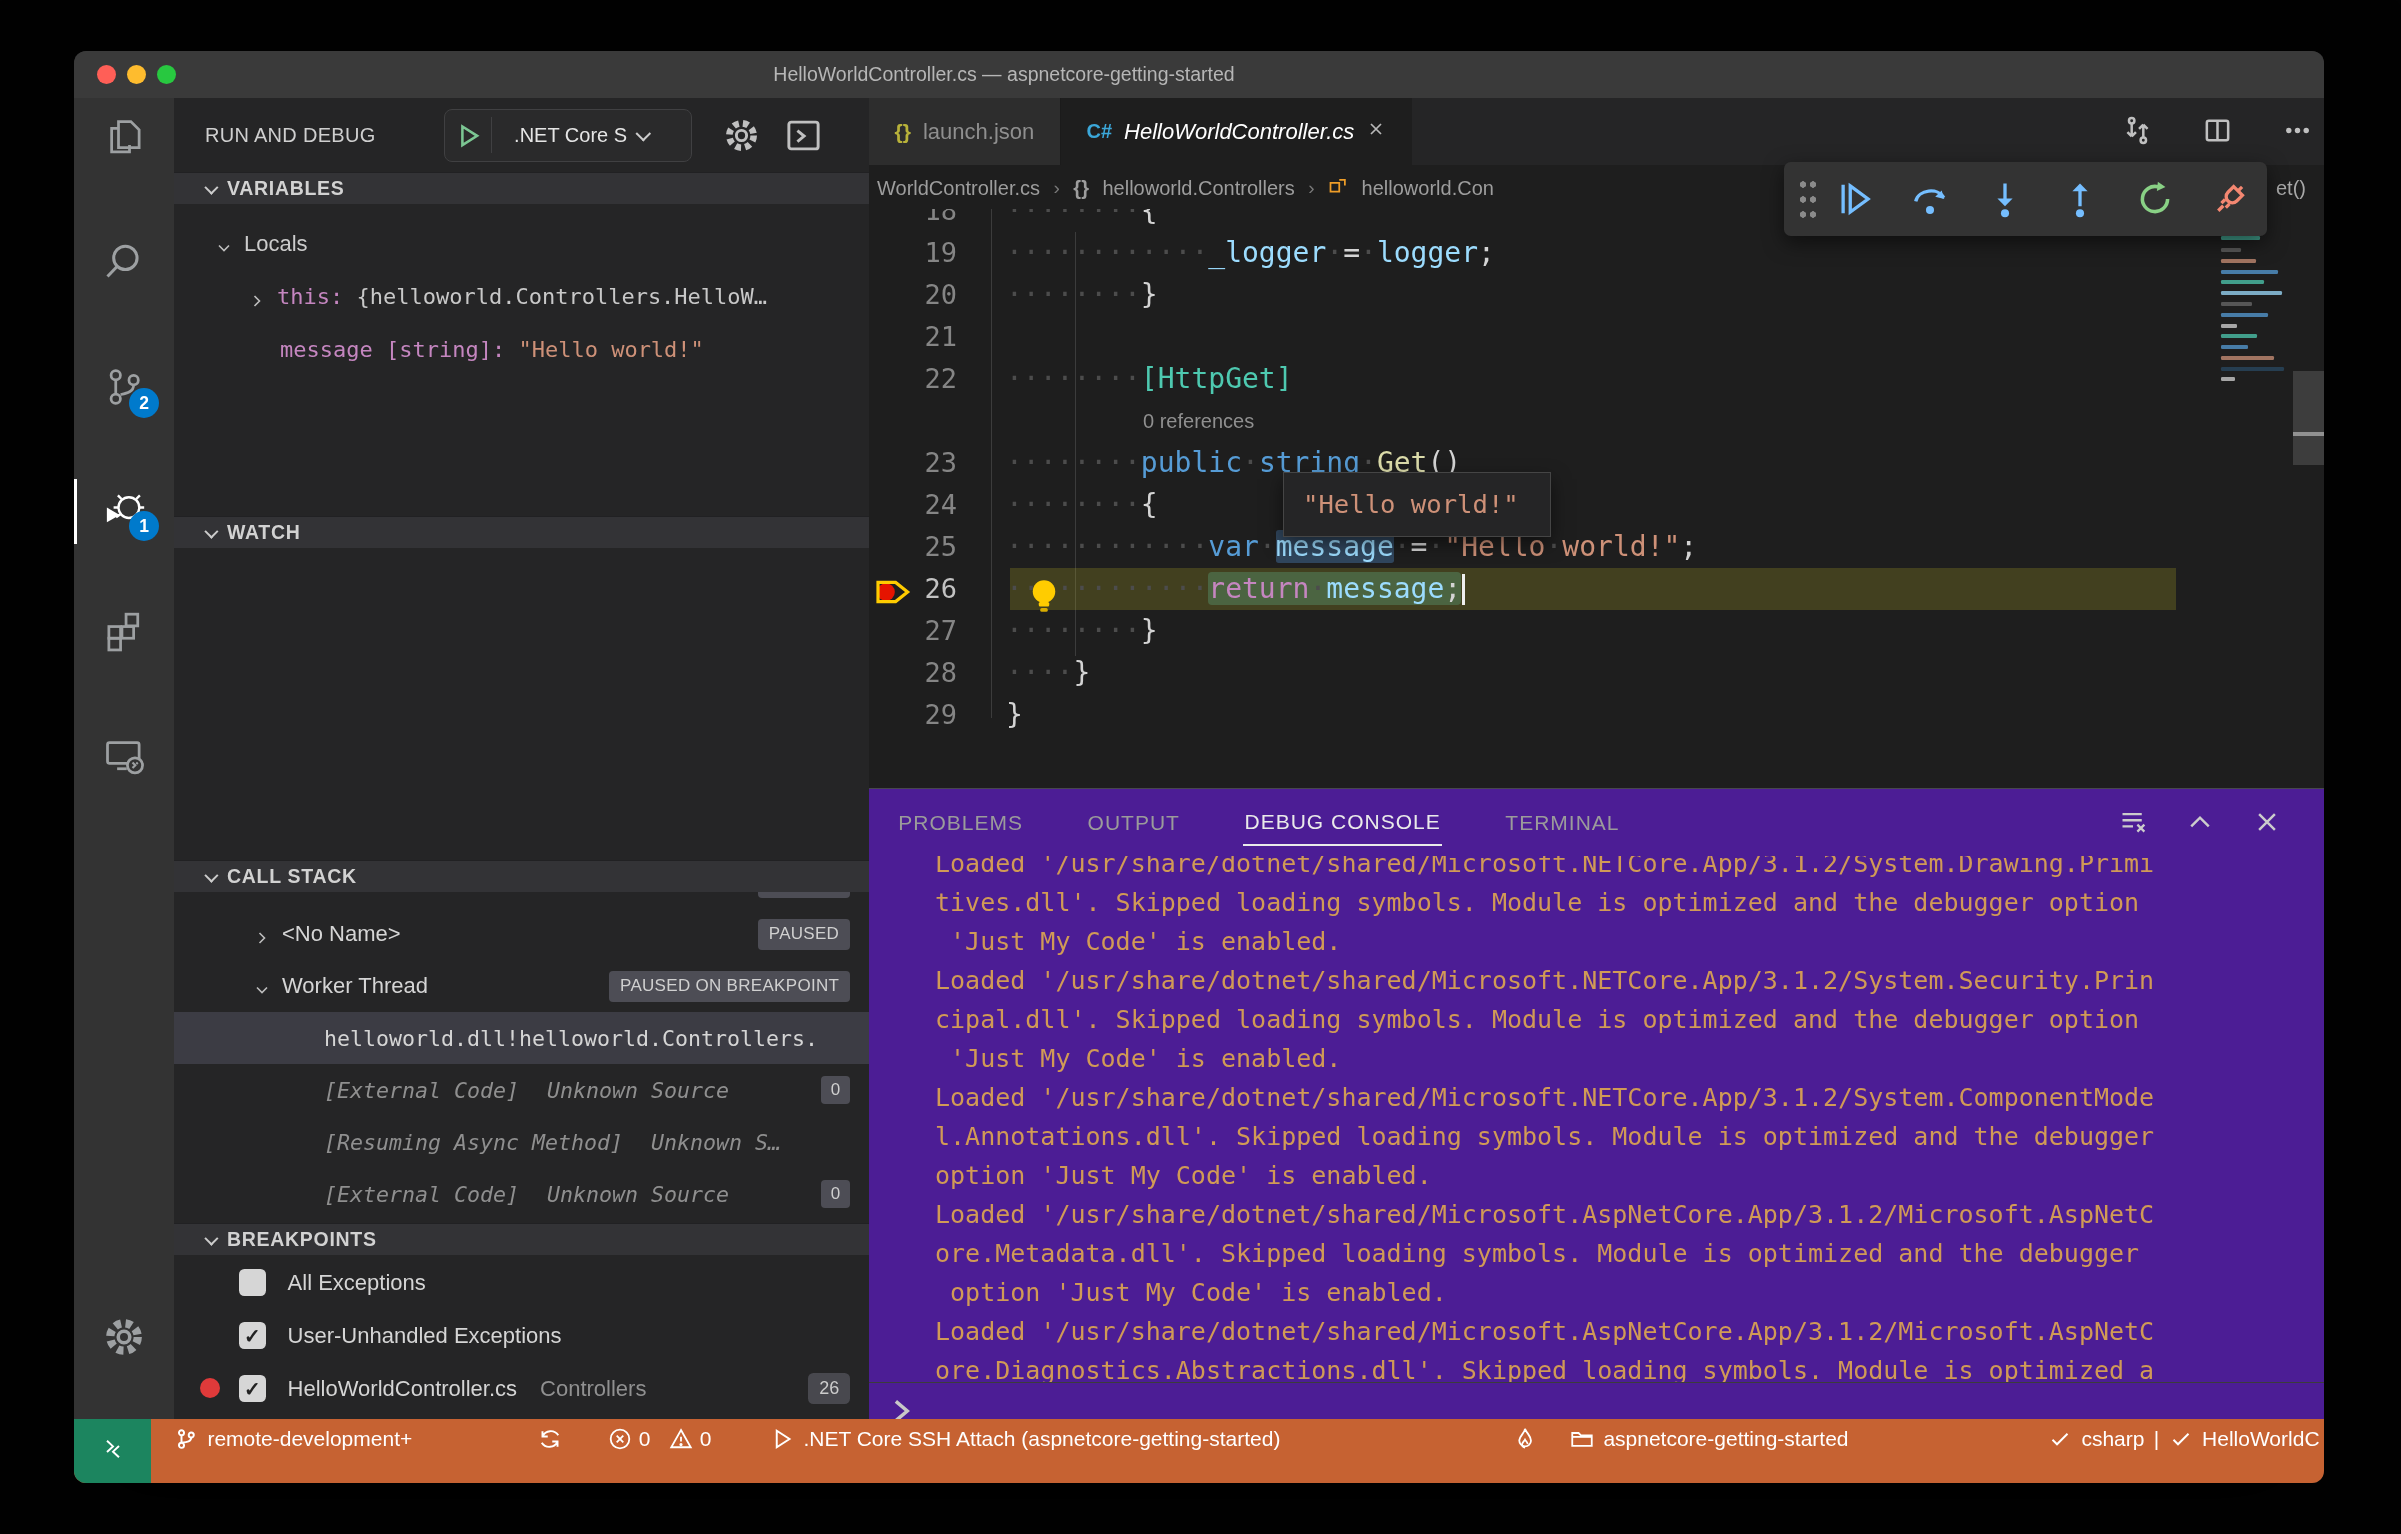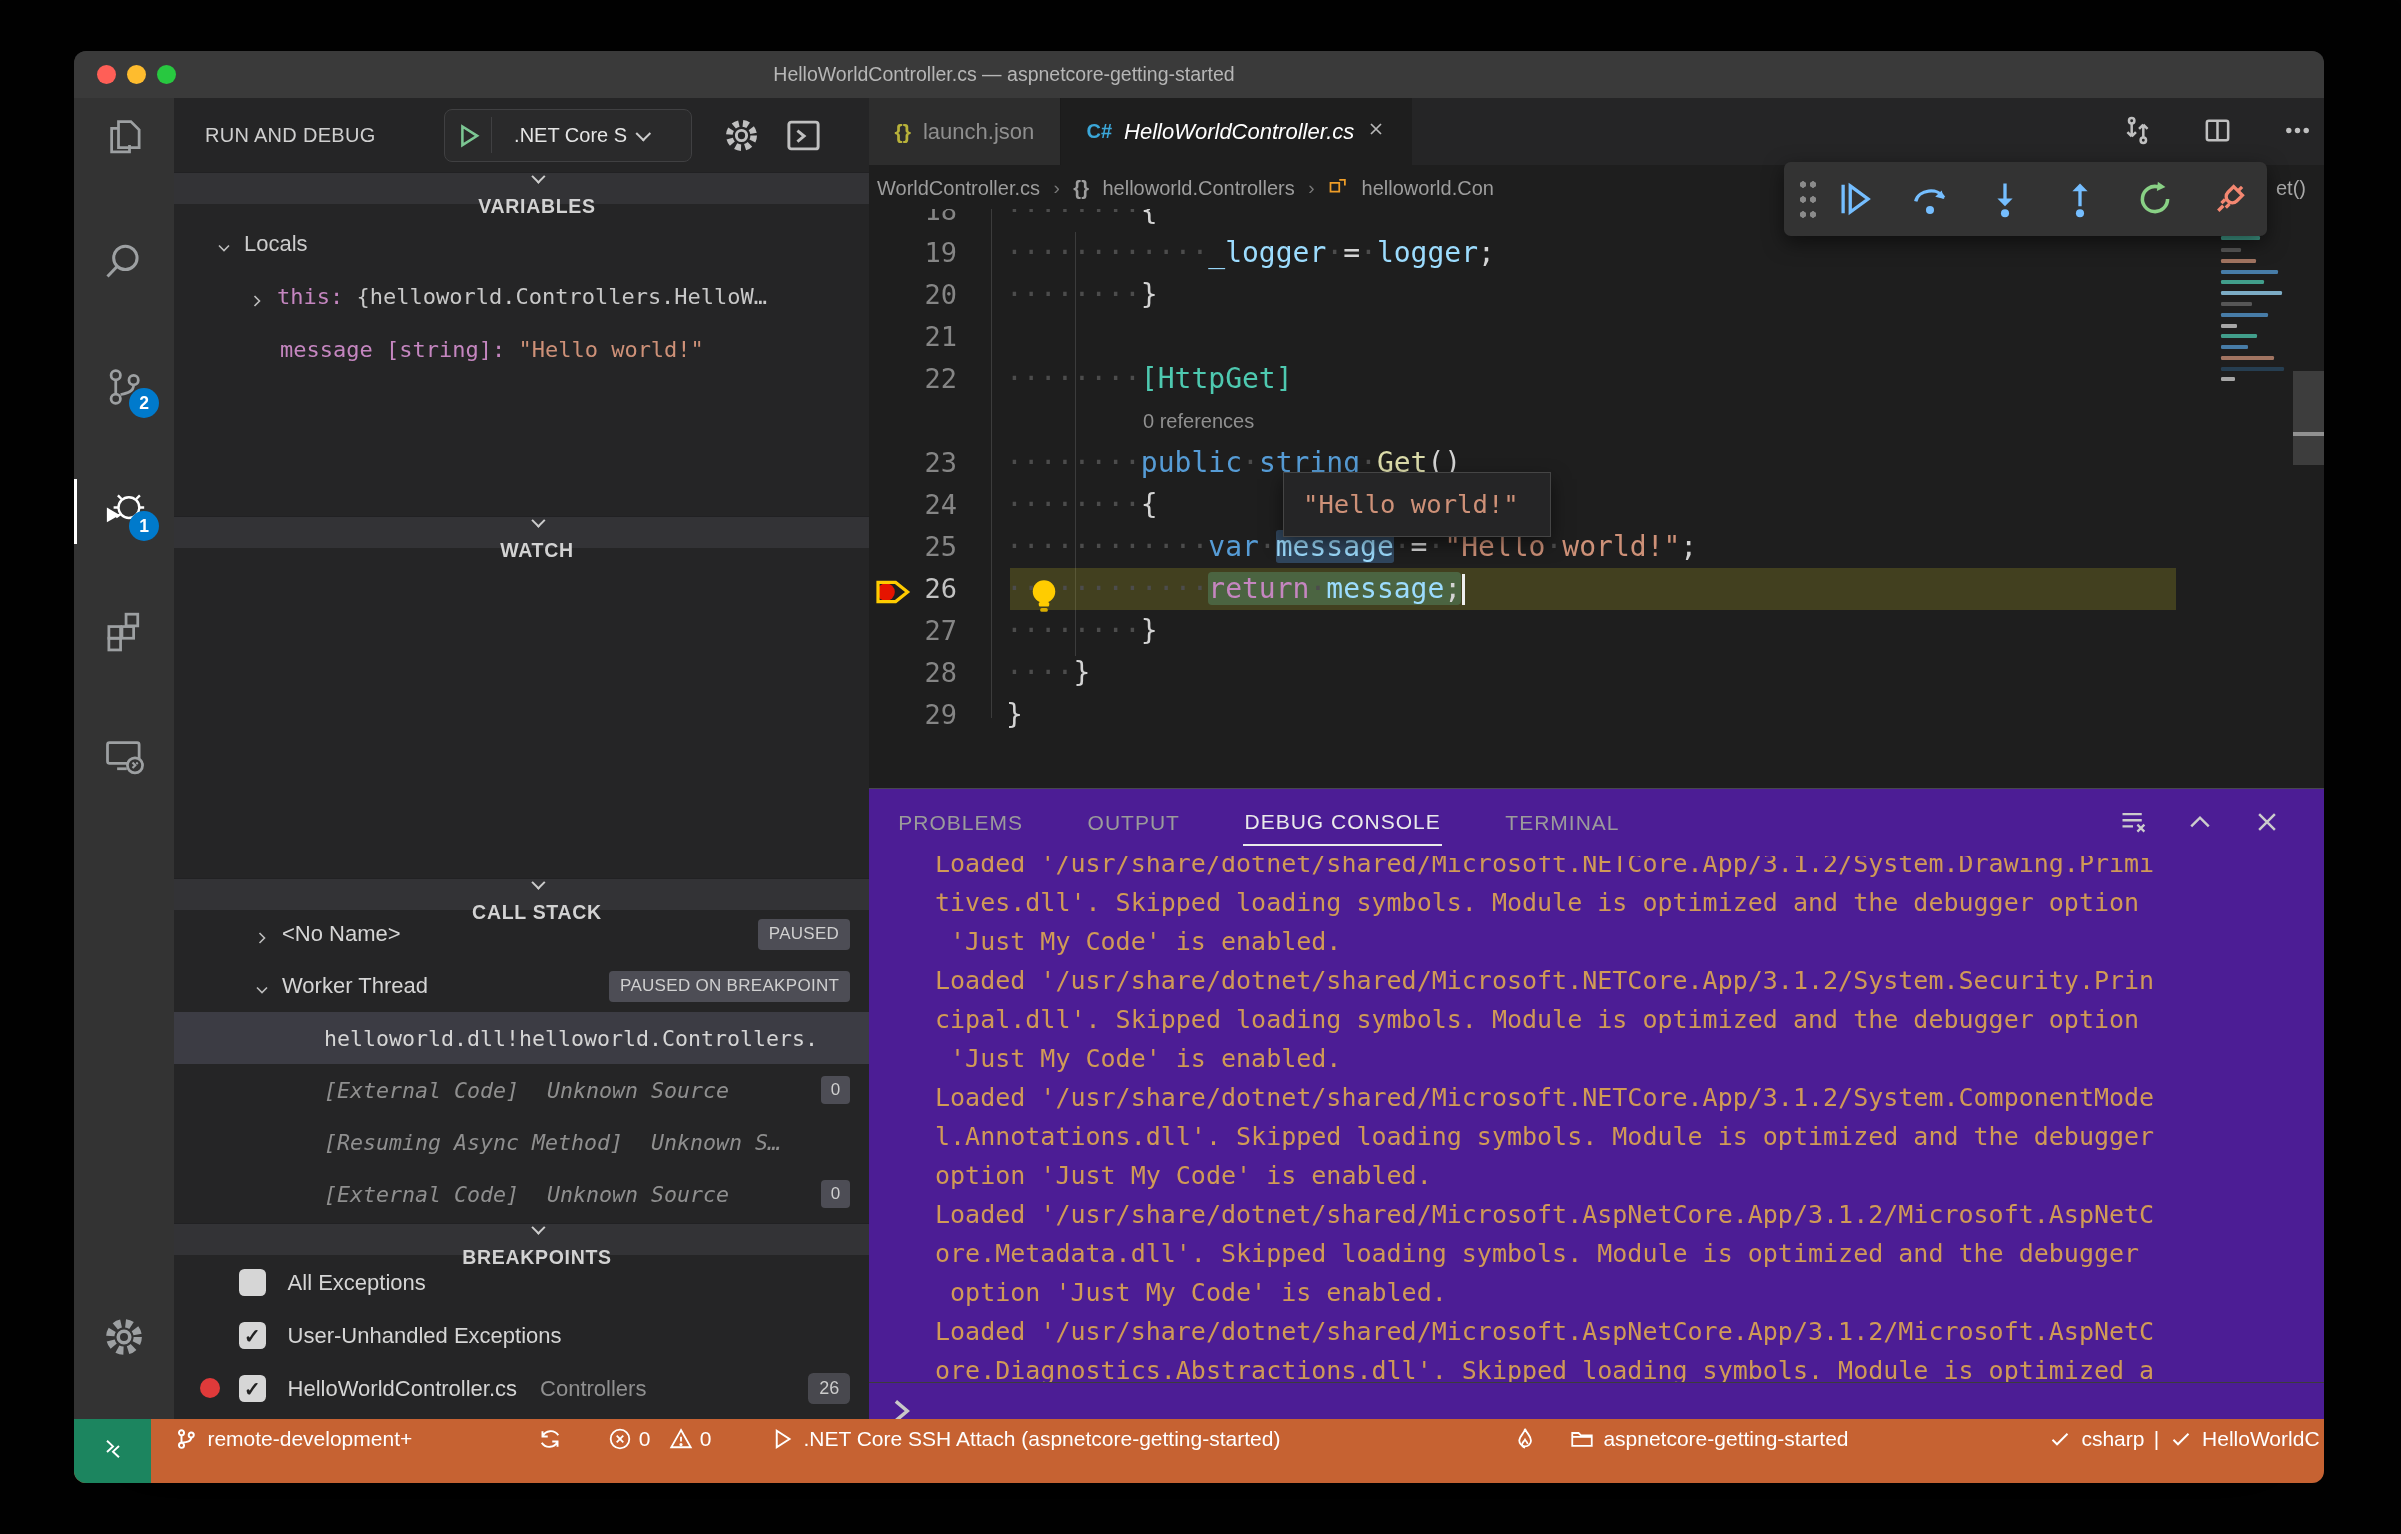--- a/index.html
+++ b/index.html
@@ -37,21 +37,21 @@
   .launch-divider { width:1.3px; height:36px; background:#404042; margin-left:9.4px; }
   .launch-label { margin-left:22px; font-size:20px; color:#e5e5e5; white-space:nowrap; }
   .launch-chev { margin-left:9.4px; width:10.8px; height:10.8px; border-right:2px solid #cccccc; border-bottom:2px solid #cccccc;
                  transform:rotate(45deg) translateY(-2.7px); }
   .sb-gear { position:absolute; left:548px; top:17.5px; width:39px; height:39px; }
   .sb-console-icon { position:absolute; left:610px; top:17.5px; width:39px; height:39px; }
 
   .section-header { position:absolute; left:0; width:100%; height:32px; background:#333336;
                     display:flex; align-items:center; padding-left:31px; gap:12px;
                     color:#d2d2d2; font-size:19.5px; font-weight:bold; letter-spacing:0.7px;
-                    border-top:1.3px solid rgba(0,0,0,.35);flex-direction:column; }
+                    border-top:1.3px solid rgba(0,0,0,.35); }
   .hdr-chev { width:10px; height:10px; border-right:2px solid #cccccc; border-bottom:2px solid #cccccc;
               transform:rotate(45deg) translateY(-2px); flex:none; }
 
   .vars-list { position:absolute; left:0; top:119px; width:100%; }
   .tree-row { display:flex; align-items:center; height:53px; font-size:22px; color:#cccccc; }
   .tree-chev { flex:none; width:16px; height:16px; color:#bdbdbd; margin-right:12px; }
   .tree-chev svg { width:100%; height:100%; }
   .var-name { color:#c586c0; font-family:"DejaVu Sans Mono", monospace; white-space:pre;text-align:right; }
   .var-val-plain { color:#c8c8c8; font-family:"DejaVu Sans Mono", monospace; white-space:pre; }
   .var-val-string { color:#ce9178; font-family:"DejaVu Sans Mono", monospace; white-space:pre; }
@@ -273,21 +273,21 @@
             <span class="var-name">message [string]: </span>
             <span class="var-val-string">"Hello world!"</span>
           </div>
         </div>
 
       <div class="section-header" style="top:418px">
         <span class="hdr-chev"></span>
         <span>WATCH</span>
       </div>
 
-      <div class="section-header" style="top:780px; z-index:2">
+      <div class="section-header" style="top:762px; z-index:2">
         <span class="hdr-chev"></span>
         <span>CALL STACK</span>
       </div>
       <div class="cs-list">
           <div class="cs-row">
             <span class="tree-chev"><svg viewBox="0 0 16 16" fill="none" stroke="currentColor" stroke-width="1.6">
                 <path d="M5.5 3 L10.5 8 L5.5 13"></path>
               </svg></span>
             <span class="overflow-label">&lt;No Name&gt;</span>
             <span class="cs-badge">PAUSED</span>

